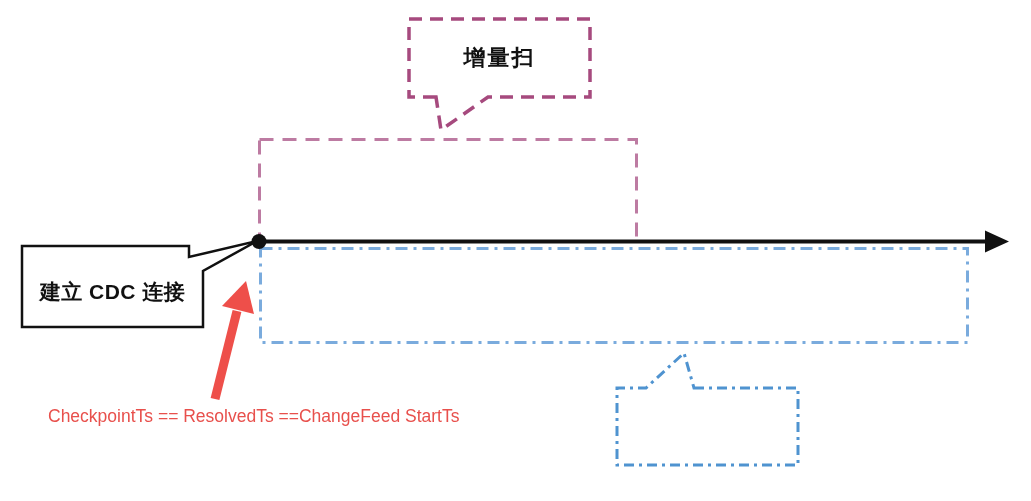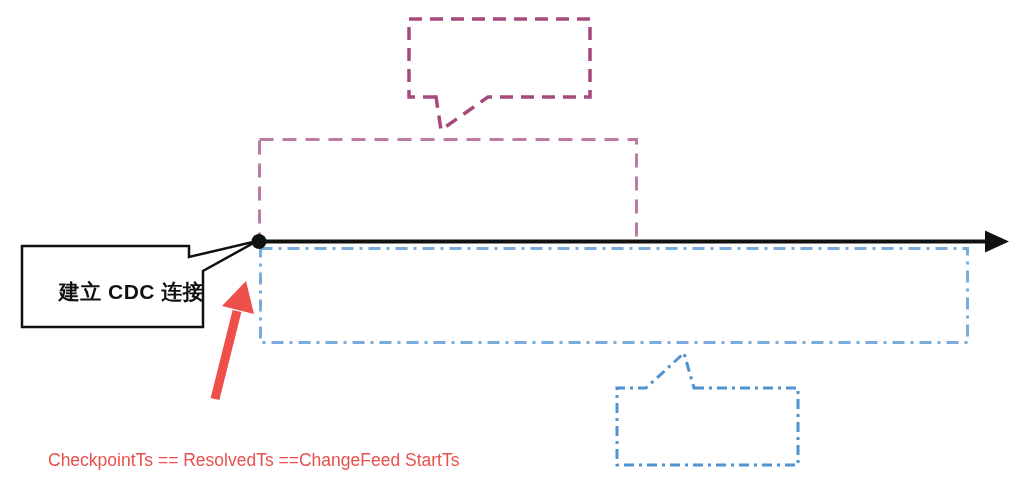--- a/index.html
+++ b/index.html
@@ -13,21 +13,21 @@
   .stage svg{position:absolute;left:0;top:0;}
   .label{
     position:absolute;
     display:flex;align-items:center;justify-content:center;
     color:#111;
     font-weight:600;
     letter-spacing:2px;
     white-space:nowrap;
   }
   .label-incremental{left:409px;top:19px;width:181px;height:78px;font-size:22px;}
-  .label-cdc{left:22px;top:246px;width:181px;height:91px;font-size:21px;letter-spacing:0.5px;margin-left:19px;}
+  .label-cdc{left:22px;top:246px;width:181px;height:91px;font-size:21px;letter-spacing:0.5px;}
   .label-push{left:617px;top:388px;width:181px;height:77px;font-size:21px;}
   .annotation-text{
     position:absolute;
     left:48px;top:406px;
     font-size:17.5px;
     font-weight:400;
     letter-spacing:0;
     color:#e8504c;
     white-space:nowrap;
   }
@@ -54,19 +54,20 @@
       <polygon points="985,230.5 1009,241.5 985,252.5" fill="#111111"></polygon>
       <circle cx="259" cy="241.5" r="7.5" fill="#111111"></circle>
     </g>
 
     <g>
       <line x1="215" y1="399" x2="237" y2="311" stroke="#ee4f4a" stroke-width="9"></line>
       <polygon points="246,281 254,314 222,306" fill="#ee4f4a"></polygon>
     </g>
   </svg>
 
+  <div class="label label-incremental">增量扫</div>
 
   <div class="label label-cdc">建立 CDC 连接</div>
 
 
-  <div class="annotation-text" style="color: rgb(232, 80, 76); margin-top: 44px;">CheckpointTs == ResolvedTs ==ChangeFeed StartTs</div>
+  <div class="annotation-text" style="color: rgb(232, 80, 76);">CheckpointTs == ResolvedTs ==ChangeFeed StartTs</div>
 
 </div>
 
 </body></html>

